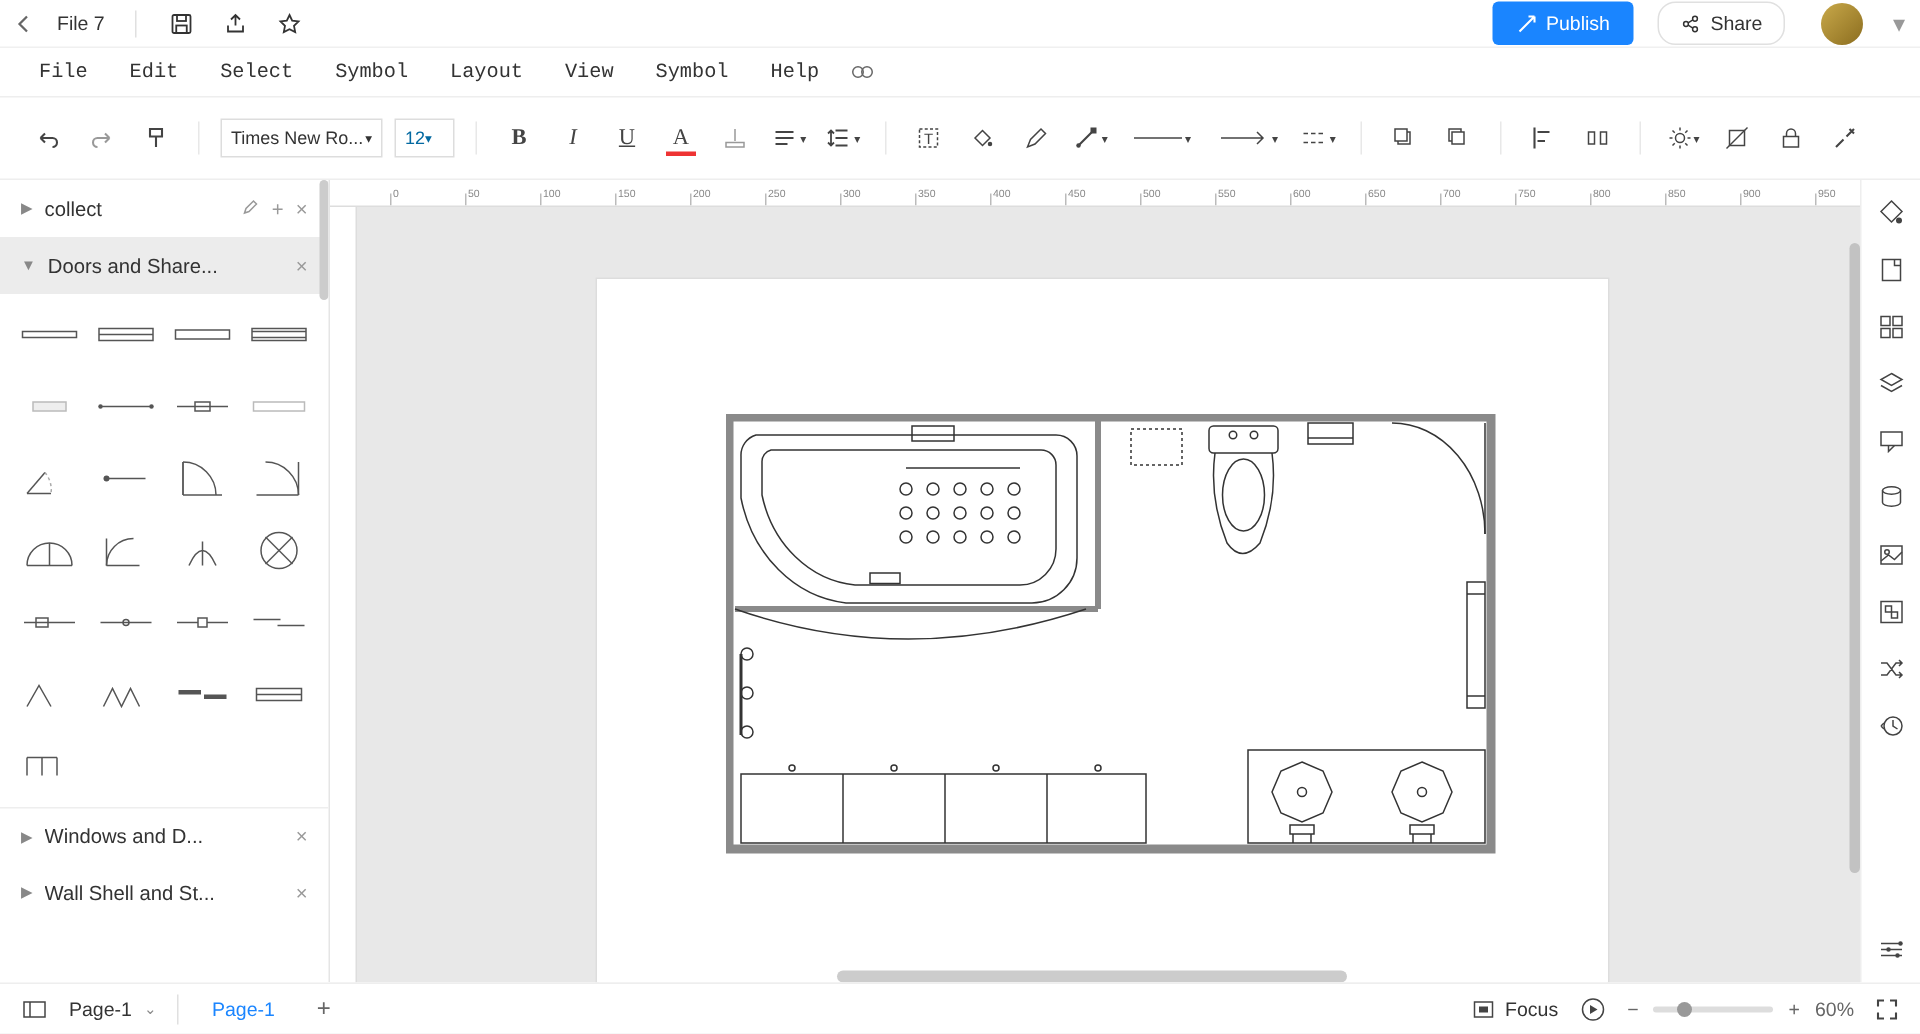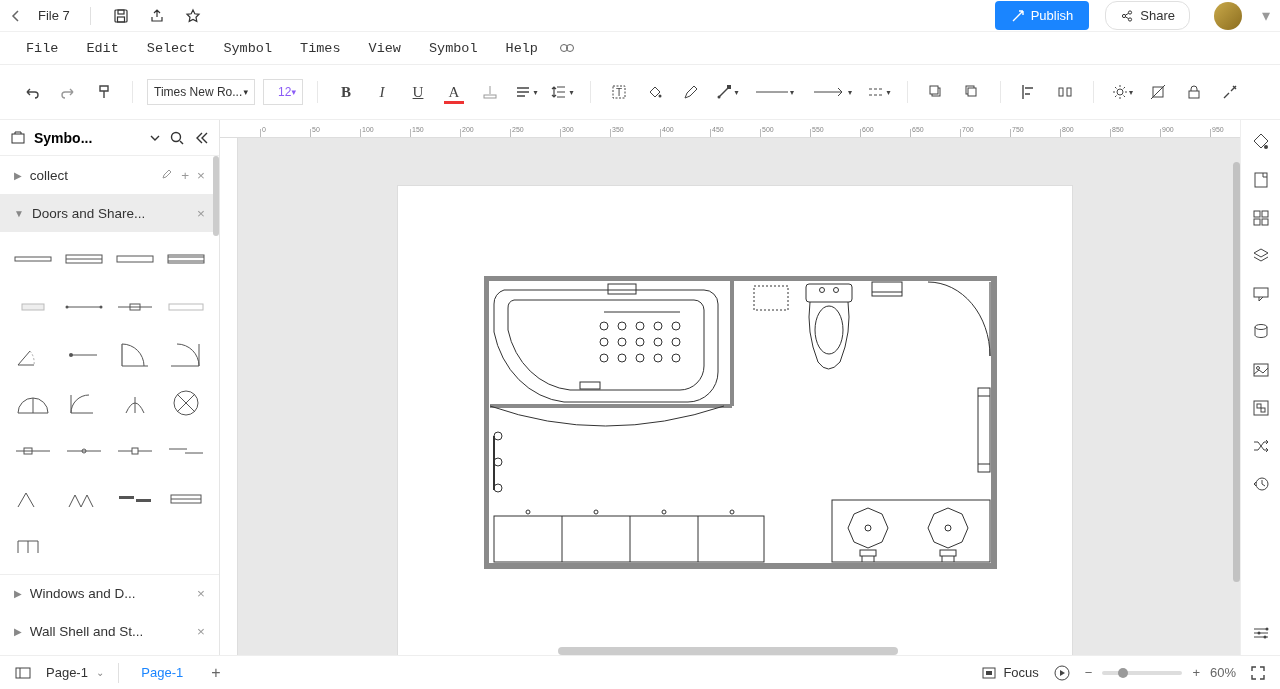--- a/index.html
+++ b/index.html
@@ -20,21 +20,21 @@
 
 .menu-bar { height: 32px; display: flex; align-items: center; padding: 0 12px; gap: 0; }
 .menu-item { padding: 6px 14px; font-size: 13.5px; color: #333; cursor: pointer; font-family: Liberation Mono, monospace; }
 .menu-bar .ai-icon { margin-left: 6px; color: #666; }
 
 
 .toolbar { height: 56px; display: flex; align-items: center; padding: 0 18px; gap: 8px; border-top: 1px solid #eee; border-bottom: 1px solid #eee; }
 .tool-btn { width: 28px; height: 28px; display: flex; align-items: center; justify-content: center; color: #444; cursor: pointer; }
 .tool-sep { width: 1px; height: 22px; background: #e8e8e8; margin: 0 6px; }
 .font-select { width: 108px; height: 26px; border: 1px solid #ddd; font-size: 12px; padding: 0 6px; display: flex; align-items: center; justify-content: space-between; color: #333; cursor: pointer; }
-.size-select { width: 40px; height: 26px; border: 1px solid #ddd; font-size: 12px; padding: 0 6px; display: flex; align-items: center; justify-content: flex-end; color: #8b5cf6; cursor: pointer; }
+.size-select { width: 40px; height: 26px; border: 1px solid #ddd; font-size: 12px; padding: 0 6px; display: flex; align-items: center; justify-content: flex-start; color: #0369a1; cursor: pointer; }
 .font-color { position: relative; }
 .font-color::after { content: ""; position: absolute; left: 4px; right: 4px; bottom: 2px; height: 3px; background: #e33; }
 
 
 .main { flex: 1; display: flex; overflow: hidden; }
 
 
 .left-panel { width: 220px; border-right: 1px solid #e5e5e5; display: flex; flex-direction: column; background: #fff; }
 .panel-header { height: 36px; display: flex; align-items: center; padding: 0 10px; gap: 8px; border-bottom: 1px solid #eee;}
 .panel-header .title { font-weight: 600; font-size: 14px; flex: 1; }
@@ -129,21 +129,21 @@
   </button>
   <div class="avatar"></div>
   <span class="dropdown-caret">▾</span>
 </div>
 
 <div class="menu-bar">
   <span class="menu-item">File</span>
   <span class="menu-item">Edit</span>
   <span class="menu-item">Select</span>
   <span class="menu-item">Symbol</span>
-  <span class="menu-item">Times</span>
+  <span class="menu-item">Layout</span>
   <span class="menu-item">View</span>
   <span class="menu-item">Symbol</span>
   <span class="menu-item">Help</span>
   <span class="ai-icon">
     <svg width="18" height="18" viewBox="0 0 18 18">
         <circle cx="6" cy="9" r="3.5" fill="none" stroke="#666"></circle>
         <circle cx="12" cy="9" r="3.5" fill="none" stroke="#666"></circle>
       </svg>
   </span>
 </div>
@@ -296,43 +296,20 @@
   <span class="tool-btn">
       <svg width="18" height="18" viewBox="0 0 18 18">
         <path d="M3 15l5-5M10 8l5-5M12 3l3 3" stroke="#444" fill="none" stroke-width="1.4"></path>
       </svg>
     </span>
 </div>
 
 <div class="main">
 
   <div class="left-panel">
-    <div class="panel-header">
-      <svg width="16" height="16" viewBox="0 0 16 16">
-          <rect x="2" y="4" width="12" height="9" fill="none" stroke="#333"></rect>
-          <path d="M5 4V2h6v2" stroke="#333" fill="none"></path>
-        </svg>
-      <span class="title">Symbo...</span>
-      <span class="caret-up">
-          <svg width="12" height="12" viewBox="0 0 12 12">
-            <path d="M2 8l4-4 4 4" stroke="#333" fill="none" stroke-width="1.4"></path>
-          </svg>
-        </span>
-      <span class="search-icon">
-          <svg width="16" height="16" viewBox="0 0 16 16">
-            <circle cx="7" cy="7" r="4.5" fill="none" stroke="#333" stroke-width="1.4"></circle>
-            <path d="M11 11l3 3" stroke="#333" stroke-width="1.4"></path>
-          </svg>
-        </span>
-      <span class="collapse-icon">
-          <svg width="16" height="16" viewBox="0 0 16 16">
-            <path d="M9 3l-5 5 5 5M14 3l-5 5 5 5" stroke="#333" fill="none" stroke-width="1.4"></path>
-          </svg>
-        </span>
-    </div>
     <div class="panel-body">
       <div class="left-scroll"></div>
       <div class="category">
         <span class="tri">▶</span>
         <span class="lbl">collect</span>
         <span class="cat-actions">
           <span>
               <svg width="12" height="12" viewBox="0 0 12 12">
                 <path d="M2 10l1-3 5-5 2 2-5 5-3 1z" fill="none" stroke="#999"></path>
               </svg>

